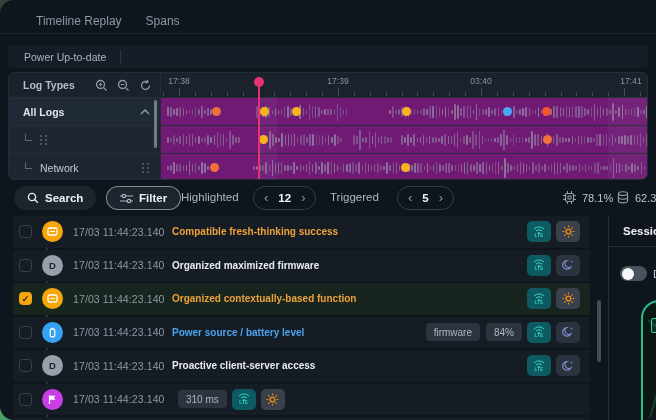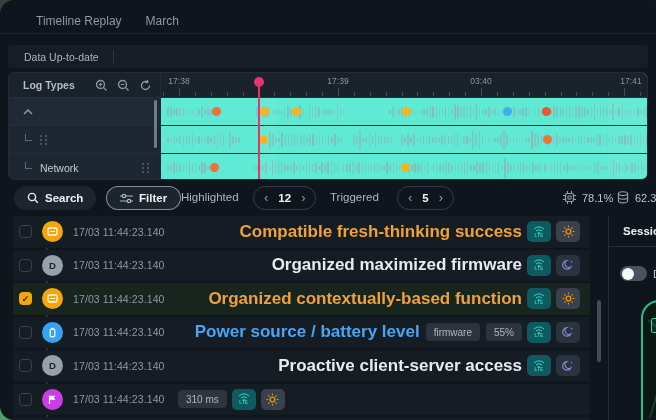--- a/index.html
+++ b/index.html
@@ -39,21 +39,21 @@
   .tl-row.parent { background:#202a36; }
   .tl-row .nm { font-size:10.5px; color:#dfe5ea; font-weight:600; flex:1; }
   .tl-row.child .nm { color:#c3cad2; font-weight:500; }
   .elbow { width:7px; height:7px; border-left:1.5px solid #5b6672; border-bottom:1.5px solid #5b6672;
            margin:-4px 8px 0 2px; }
   .dragdots { display:grid; grid-template-columns:3px 3px; grid-gap:2px; }
   .dragdots i { width:2px; height:2px; border-radius:50%; background:#5b6672; }
   .panel-scroll { position:absolute; right:3px; top:27px; width:3px; height:48px;
                   background:#8d98a5; opacity:.75; border-radius:2px; }
 
-  .tl-area { position:absolute; left:152px; right:0; top:0; bottom:0; background:#5eead4;text-align:center; }
+  .tl-area { position:absolute; left:152px; right:0; top:0; bottom:0; background:#701a75;text-align:center; }
   .tl-area-head { position:absolute; left:0; right:0; top:0; height:24px; background:#1a222c; }
   .tick-lbl { position:absolute; top:3px; font-size:8.5px; color:#8b95a0; transform:translateX(-50%); }
   .tick { position:absolute; bottom:1px; width:1px; background:#434d59; }
   .trk-row { position:absolute; left:0; right:0; height:28px; border-top:1px solid #242d38; }
   .wbar { position:absolute; width:1.6px; background:#9aa4b0; border-radius:1px; }
   .tl-dot { position:absolute; width:9px; height:9px; border-radius:50%; z-index:4; }
   .band { position:absolute; background:rgba(255,255,255,0.04); top:24px; bottom:0; z-index:3; }
   .playhead { position:absolute; top:4px; bottom:0; width:2px; background:#e3346f; z-index:5; }
   .playhead::before { content:""; position:absolute; top:0; left:-4px; width:10px; height:10px;
                       border-radius:50%; background:#e3346f; }
@@ -78,21 +78,21 @@
   .lrow { position:relative; height:31.5px; margin-bottom:2px; background:#151c24;
           display:flex; align-items:center; padding:0 10px 0 6px; }
   .lrow.hl { background:#17251e; }
   .cbx { width:13px; height:13px; border:1.5px solid #39424e; border-radius:3.5px; margin-right:10px; flex:none; }
   .cbx.checked { background:#f7a60a; border-color:#f7a60a; color:#1a212b; font-size:9px;
                  font-weight:700; display:flex; align-items:center; justify-content:center; }
   .licon { width:21px; height:21px; border-radius:50%; flex:none; margin-right:10px;
            display:flex; align-items:center; justify-content:center; z-index:2; }
   .licon.gray { background:#97a1ac; color:#1b232e; font-size:9.5px; font-weight:700; }
   .ltime { font-size:10.5px; color:#8d98a5; width:99px; flex:none; letter-spacing:.1px; }
-  .lmsg { font-size:17px; font-weight:600; flex:1; white-space:nowrap; overflow:hidden;text-align:right; }
+  .lmsg { font-size:10px; font-weight:600; flex:1; white-space:nowrap; overflow:hidden; }
   .badge { background:#2c343f; color:#aeb6bf; font-size:10px; font-weight:500;
            border-radius:4px; padding:3.5px 8px; margin-left:6px; flex:none; }
   .sqbtn { width:24px; height:21px; border-radius:5px; margin-left:5px; flex:none;
            display:flex; align-items:center; justify-content:center; }
   .sqbtn.lte { background:#0d5a60; flex-direction:column; }
   .sqbtn.sun { background:#3a414d; }
   .sqbtn.moon { background:#2b3340; }
   .lte-txt { font-size:4.5px; font-weight:700; color:#35d6c9; margin-top:-1px; letter-spacing:.3px; }
   .list-scroll { position:absolute; left:597px; top:300px; width:4px; height:62px;
                  background:#434c58; border-radius:2px; }
@@ -116,25 +116,25 @@
 </head>
 <body>
 
 <div class="blob blob-tl"></div>
 <div class="blob blob-bl"></div>
 
 <div class="app">
 
   <div class="tabbar">
       <div class="tab">Timeline Replay</div>
-      <div class="tab">March</div>
+      <div class="tab">Spans</div>
     </div>
 
   <div class="infobar">
-    <span class="lbl">Data Up-to-date</span>
+    <span class="lbl">Power Up-to-date</span>
     <span class="div"></span>
   </div>
 
   <div class="timeline">
     <div class="tl-panel">
       <div class="tl-panel-head">
         <span class="t">Log Types</span>
         <span class="ic">
           <svg width="13" height="13" viewBox="0 0 13 13">
               <circle cx="5.5" cy="5.5" r="4" fill="none" stroke="#8d98a5" stroke-width="1.3"></circle>
@@ -152,20 +152,21 @@
         </span>
         <span class="ic">
           <svg width="13" height="13" viewBox="0 0 13 13">
               <path d="M10.5 6.5 A4 4 0 1 1 8.6 3.1" fill="none" stroke="#8d98a5" stroke-width="1.3"></path>
               <path d="M8.2 0.8 L8.9 3.3 L6.4 3.9" fill="none" stroke="#8d98a5" stroke-width="1.2"></path>
             </svg>
         </span>
       </div>
       <div id="tl-panel-rows">
           <div class="tl-row parent">
+            <span class="nm">All Logs</span>
             <span>
               <svg width="10" height="6" viewBox="0 0 10 6">
                 <path d="M1 5 L5 1 L9 5" fill="none" stroke="#8d98a5" stroke-width="1.5"></path>
               </svg>
             </span>
           </div>
           <div class="tl-row child">
             <span class="elbow"></span>
             <span class="dragdots">
               <i></i>
@@ -780,21 +781,21 @@
       </div>
       <div class="lrow hl">
         <span class="cbx checked">✓</span>
         <span class="licon" style="background: rgb(247, 166, 10);">
           <svg width="11" height="11" viewBox="0 0 11 11">
             <rect x="1" y="2" width="9" height="7" rx="1.5" fill="none" stroke="#ffffff" stroke-width="1.3"></rect>
             <line x1="3" y1="5.5" x2="8" y2="5.5" stroke="#ffffff" stroke-width="1.2"></line>
           </svg>
         </span>
         <span class="ltime">17/03 11:44:23.140</span>
-        <span class="lmsg" style="color: rgb(237, 162, 59); margin-left: 13px;">Organized contextually-based function</span>
+        <span class="lmsg" style="color: rgb(237, 162, 59);">Organized contextually-based function</span>
         <span class="sqbtn lte">
           <svg width="12" height="8" viewBox="0 0 12 8">
             <g stroke="#35d6c9" stroke-width="1" fill="none">
               <path d="M1 3 A7 7 0 0 1 11 3"></path>
               <path d="M3 5 A4.4 4.4 0 0 1 9 5"></path>
             </g>
             <circle cx="6" cy="7" r="1" fill="#35d6c9"></circle>
           </svg>
           <span class="lte-txt">LTE</span>
         </span>
@@ -818,21 +819,21 @@
         <span class="cbx"></span>
         <span class="licon" style="background: rgb(53, 163, 241);">
           <svg width="11" height="11" viewBox="0 0 11 11">
             <rect x="3.2" y="2.2" width="4.6" height="7.6" rx="1.2" fill="none" stroke="#ffffff" stroke-width="1.2"></rect>
             <rect x="4.4" y="0.8" width="2.2" height="1.2" fill="#ffffff"></rect>
           </svg>
         </span>
         <span class="ltime">17/03 11:44:23.140</span>
         <span class="lmsg" style="color: rgb(75, 164, 240);">Power source / battery level</span>
         <span class="badge">firmware</span>
-        <span class="badge">55%</span>
+        <span class="badge">84%</span>
         <span class="sqbtn lte">
           <svg width="12" height="8" viewBox="0 0 12 8">
             <g stroke="#35d6c9" stroke-width="1" fill="none">
               <path d="M1 3 A7 7 0 0 1 11 3"></path>
               <path d="M3 5 A4.4 4.4 0 0 1 9 5"></path>
             </g>
             <circle cx="6" cy="7" r="1" fill="#35d6c9"></circle>
           </svg>
           <span class="lte-txt">LTE</span>
         </span>

